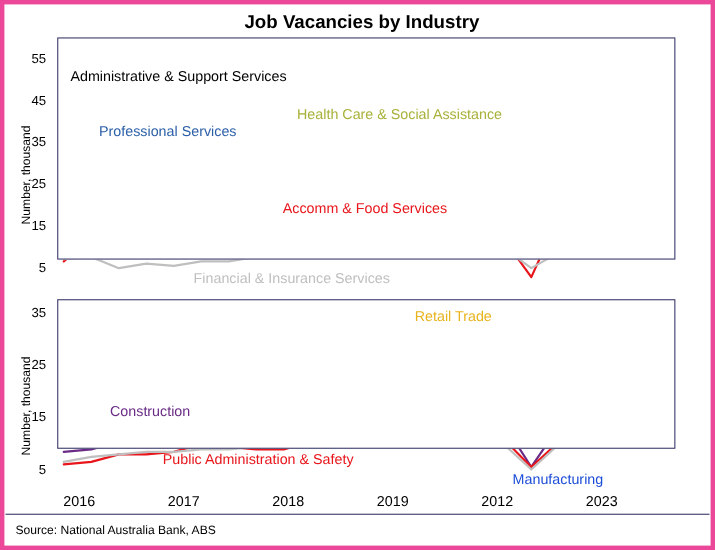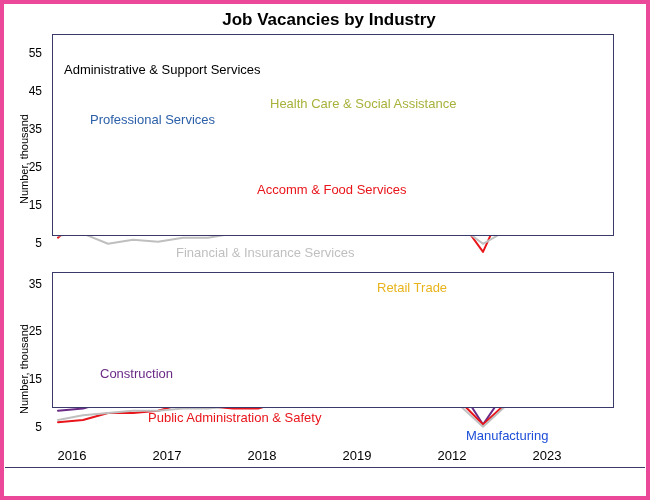--- a/index.html
+++ b/index.html
@@ -119,13 +119,14 @@
 
   <div class="xtick" style="left:38px; top:444px; width:60px;">2016</div>
   <div class="xtick" style="left:133px; top:444px; width:60px;">2017</div>
   <div class="xtick" style="left:228px; top:444px; width:60px;">2018</div>
   <div class="xtick" style="left:323px; top:444px; width:60px;text-align:center;">2019</div>
   <div class="xtick" style="left:418px; top:444px; width:60px;">2012</div>
   <div class="xtick" style="left:513px; top:444px; width:60px;">2023</div>
 
   <div style="position:absolute; left:1px; right:1px; bottom:28px; height:1px; background:#3a3a6a;"></div>
 
+  <div id="source">Source: National Australia Bank, ABS</div>
 </div>
 
 </body></html>

